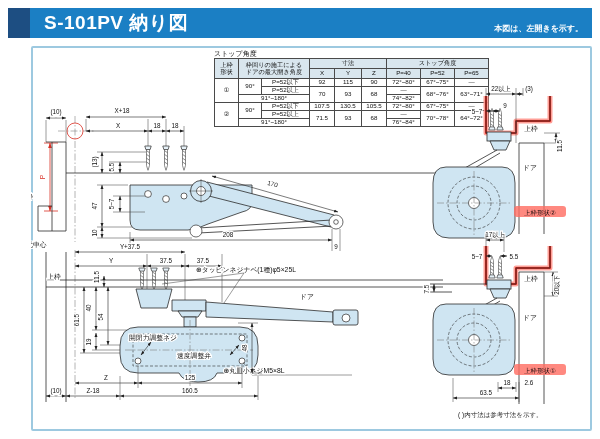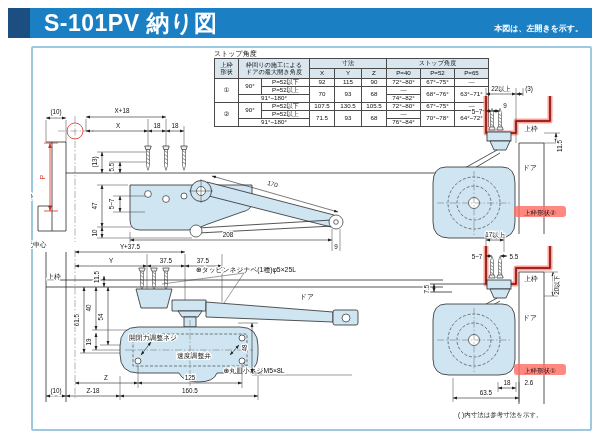--- a/index.html
+++ b/index.html
@@ -4,21 +4,21 @@
 <style>
   html,body{margin:0;padding:0;}
   body{
     width:600px;height:439px;position:relative;overflow:hidden;background:#fff;
     font-family:"Liberation Sans","DejaVu Sans",sans-serif;
   }
   
   .hdr{position:absolute;left:8px;top:8px;width:584px;height:30px;background:#1b7fc4;}
   .hdr .sq{position:absolute;left:0;top:0;width:22px;height:30px;background:#1d4e82;}
   .hdr .ttl{position:absolute;left:36px;top:0;height:30px;line-height:30px;
-    color:#fff;font-size:23px;font-weight:bold;letter-spacing:.5px;}
+    color:#fff;font-size:19px;font-weight:bold;letter-spacing:.5px;}
   .hdr .note{position:absolute;right:9px;bottom:4px;color:#fff;font-size:8px;font-weight:bold;margin-left:8px;}
   
   .frame{position:absolute;left:31px;top:46px;width:561px;height:385px;
     border:2px solid #9dc9e0;border-radius:2px;background:#fff;box-sizing:border-box;}
   
   .tblTitle{position:absolute;left:214px;top:49px;font-size:7px;color:#111;}
   table.spec{position:absolute;left:214px;top:58px;border-collapse:collapse;table-layout:fixed;}
   table.spec td{border:1px solid #4a4a4a;font-size:6.2px;line-height:1.1;text-align:center;
     padding:0;color:#111;height:7px;overflow:hidden;white-space:nowrap;}
   table.spec tr.hd td{background:#d9e6ee;height:9px;}

